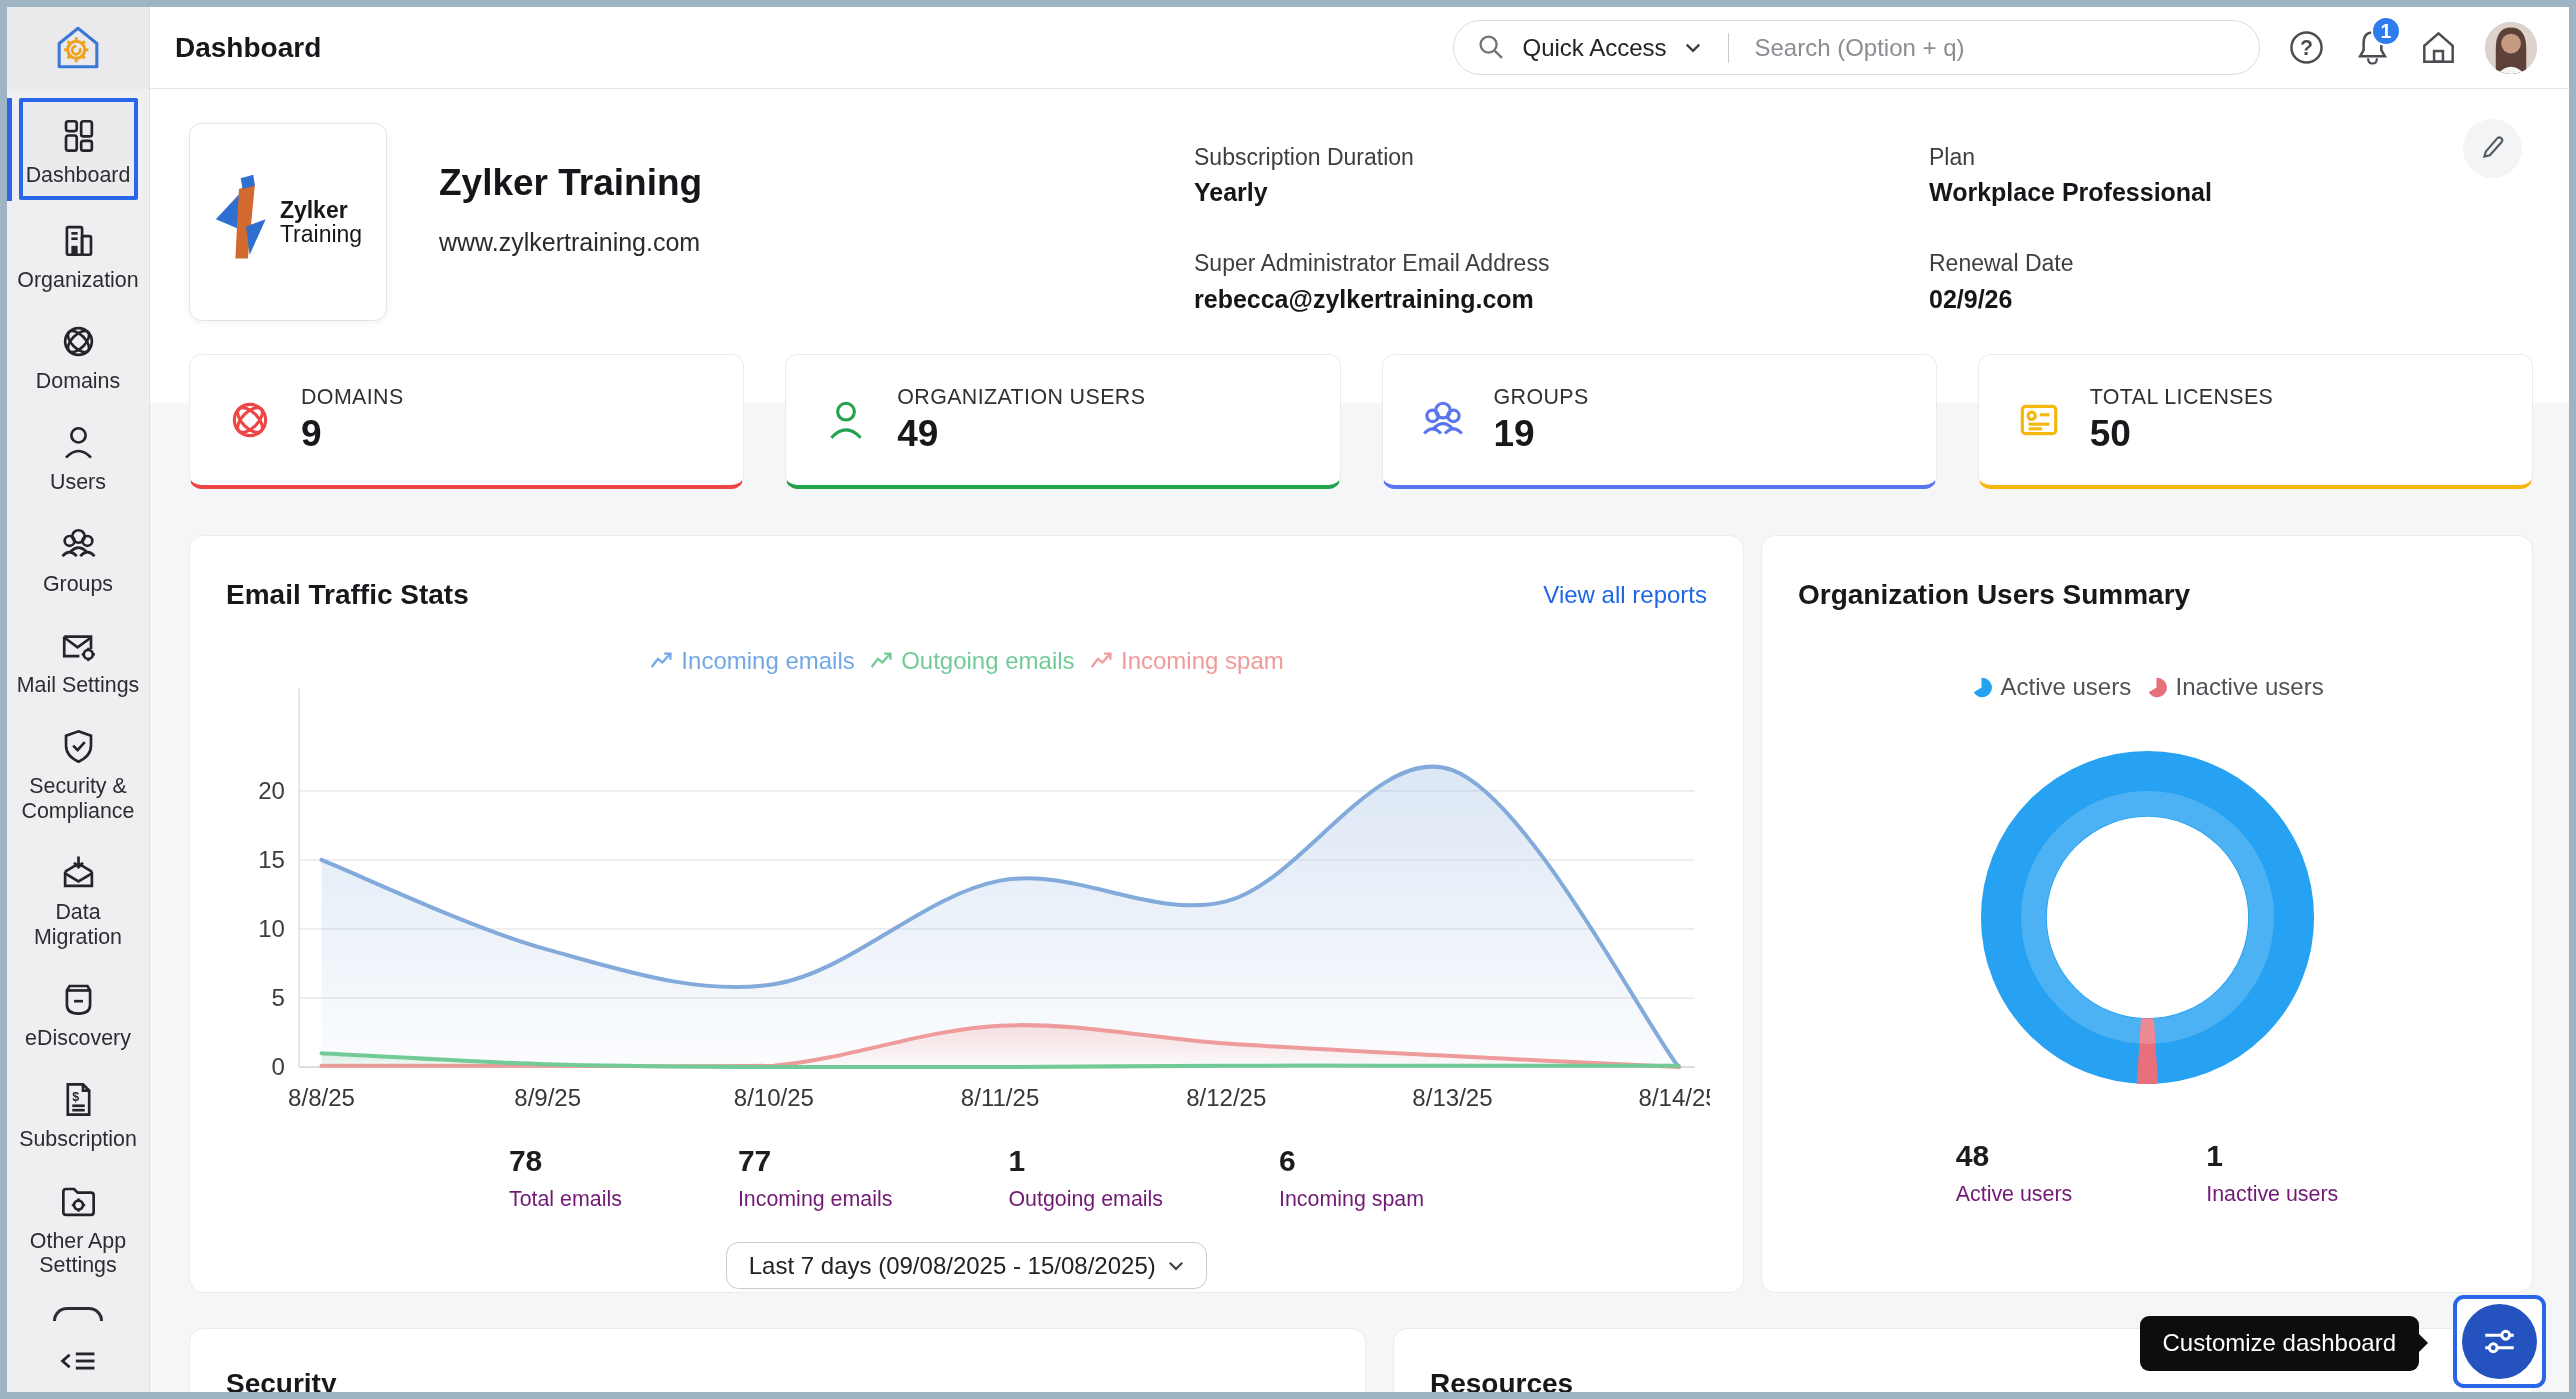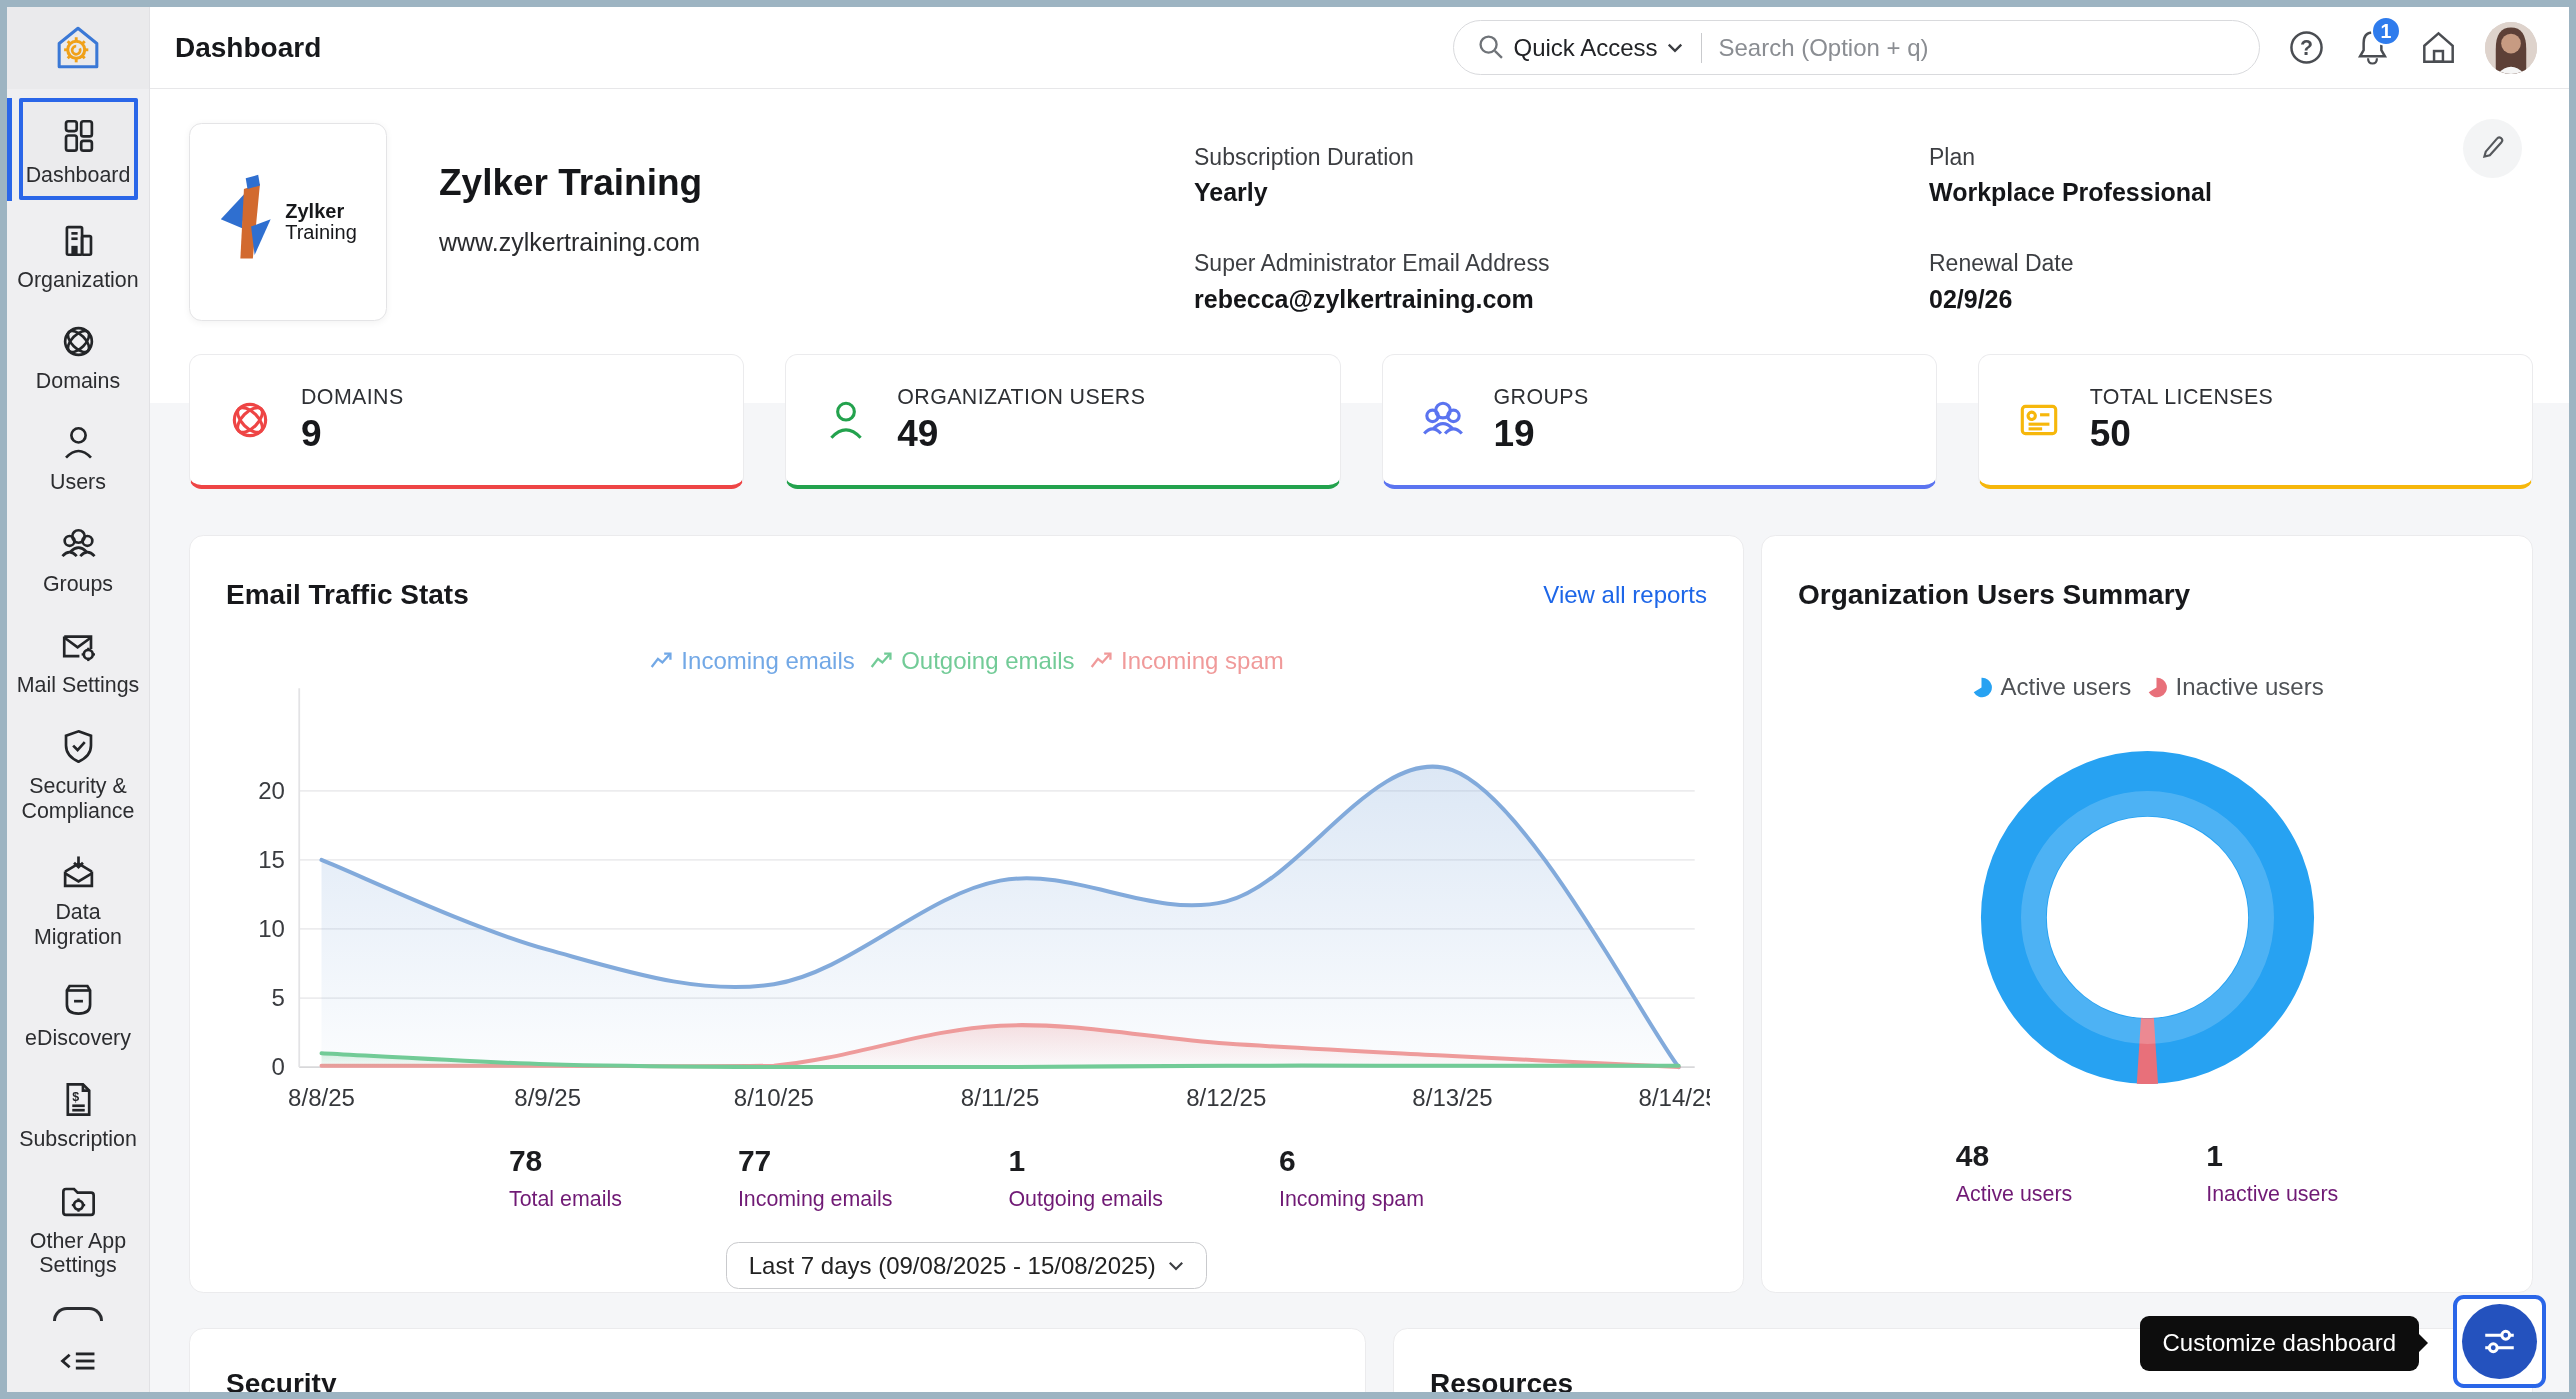--- a/index.html
+++ b/index.html
@@ -16,36 +16,36 @@
   .nav-item.active { width:119px; border:4.5px solid #2a66e8; background:#ebebed; border-radius:1.8px; }
   .active-strip { position:absolute; left:-16px; top:-4.5px; bottom:-4.5px; width:5.3px; background:#2a66e8; }
   .clipped-arc { width:50px; height:14.3px; border:3.6px solid #2b2d31; border-bottom:none; border-radius:25px 25px 0 0; margin-top:12.5px; }
   .collapse-btn { height:62px; display:flex; align-items:center; justify-content:center; cursor:pointer; }
 
   
   .main { flex:1; display:flex; flex-direction:column; min-width:0; }
   .topbar { height:82px; background:#fff; border-bottom:0.9px solid #e7e7e9; display:flex; align-items:center; padding:0 32px 0 25px; gap:21.4px; flex-shrink:0; }
   .page-title { font-size:28px; font-weight:700; color:#17181b; margin-right:auto; }
   .topbar-right { display:flex; align-items:center; gap:27px; }
-  .searchbar { width:807px; height:55px; border:0.9px solid #d9dadd; border-radius:28px; display:flex; align-items:center; padding:0 23px; gap:8px; background:#fff; }
+  .searchbar { width:807px; height:55px; border:0.9px solid #d9dadd; border-radius:28px; display:flex; align-items:center; padding:0 23px; gap:17px; background:#fff; }
   .qa-label { font-size:24px; color:#222326; white-space:nowrap; cursor:pointer; }
   .search-divider { width:0.9px; height:30px; background:#c9cacd; margin:0 9px; }
   .search-input { flex:1; border:none; outline:none; font-size:24px; color:#333; font-family:"Liberation Sans",sans-serif; background:transparent; }
   .search-input::placeholder { color:#8a8d92; }
   .icon-btn { background:none; border:none; cursor:pointer; position:relative; display:flex; align-items:center; }
   .badge { position:absolute; top:-10.7px; right:-9px; min-width:30px; height:30px; border-radius:15px; background:#2f7ced; color:#fff; font-size:19.6px; font-weight:700; display:flex; align-items:center; justify-content:center; border:2.7px solid #fff; }
   .avatar { width:52px; height:52px; border-radius:50%; overflow:hidden; cursor:pointer; background:#d9cfc9; flex-shrink:0; }
 
   .content { position:relative; flex:1; background:#f5f6f8; overflow:hidden; }
   .band-white { position:absolute; top:0; left:0; right:0; height:314px; background:#fff; }
 
   
   .org { position:absolute; top:34px; left:39px; right:36px; height:250px; }
   .org-logo-card { position:absolute; left:0; top:0; width:198px; height:198px; background:#fff; border:0.9px solid #e4e4e6; border-radius:12.5px; box-shadow:0 1.8px 7.1px rgba(0,0,0,.05); display:flex; align-items:center; justify-content:center; gap:9px; }
-  .org-logo-text { font-size:20px; font-weight:700; color:#17181b; line-height:1.05; }
+  .org-logo-text { font-size:23px; font-weight:700; color:#17181b; line-height:1.05; }
   .org-logo-text .t2 { font-weight:400; }
   .org-title { position:absolute; left:250px; top:39px; font-size:37px; font-weight:700; color:#151619; }
   .org-site { position:absolute; left:250px; top:105px; font-size:25px; color:#2a2b2e; }
   .org-col { position:absolute; top:21.4px; width:553px; }
   .org-col.c1 { left:1005px; } .org-col.c2 { left:1740px; }
   .fld-label { font-size:23px; color:#3c3e42; margin-top:0; }
   .fld-value { font-size:25px; font-weight:700; color:#151619; margin-top:7.1px; }
   .fld + .fld { margin-top:43px; }
   .edit-btn { position:absolute; right:10.7px; top:-3.6px; width:59px; height:59px; border-radius:50%; background:#f3f4f5; border:none; display:flex; align-items:center; justify-content:center; cursor:pointer; }
 

